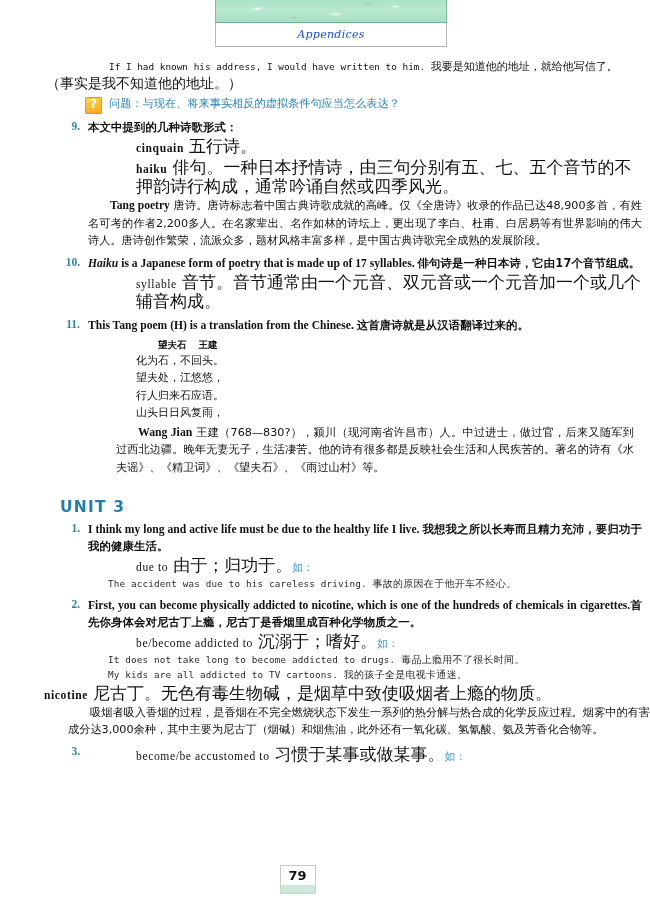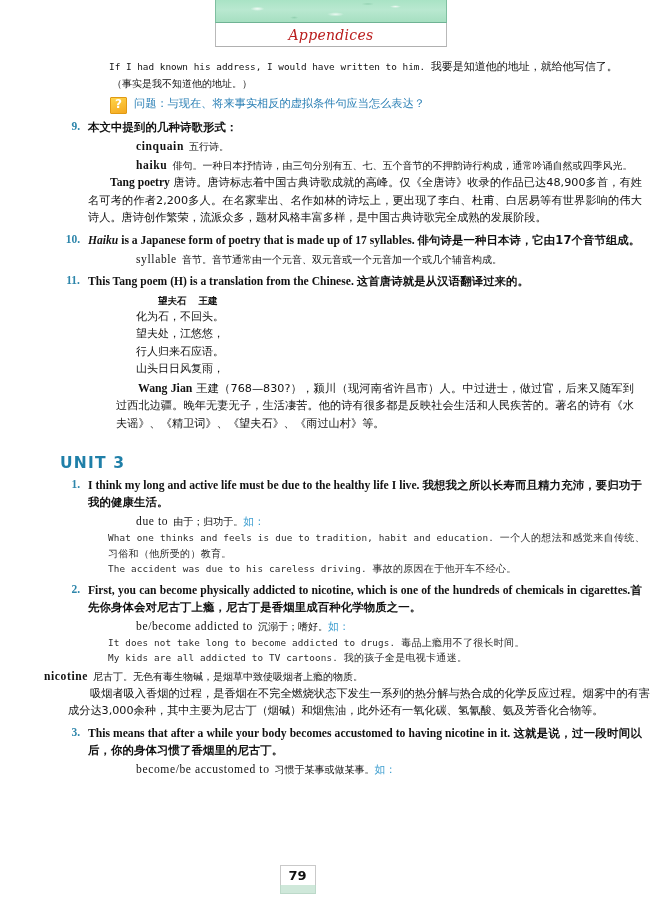--- a/index.html
+++ b/index.html
@@ -42,22 +42,22 @@
     border-right: 1px solid #b9b9b9;
     border-bottom: 1px solid #b0b0b0;
     background: #ffffff;
     display: flex;
     align-items: center;
     justify-content: center;
   }
   .header-title {
     font-family: "DejaVu Serif", serif;
     font-style: italic;
-    font-size: 14px;
-    color: #b91c1c;
+    font-size: 11px;
+    color: #1d4ed8;
     letter-spacing: 0.3px;
   }
 
   
   .content {
     position: absolute;
     left: 0;
     top: 58px;
     width: 650px;
   }
@@ -93,31 +93,31 @@
     padding: 0 8px 0 75px;
     text-indent: 34px;
     text-align: justify;
   }
   .top-example .cjk {
     font-family: "DejaVu Sans", sans-serif;
     font-size: 11px;
   }
   .top-example-cont {
     font-family: "DejaVu Sans", sans-serif;
-    font-size: 10px;
+    font-size: 14px;
     line-height: 17px;
     margin: 0;
-    padding-left: 112px;
+    padding-left: 46px;
   }
 
   
   .question-row {
     display: flex;
     align-items: flex-start;
-    padding-left: 110px;
+    padding-left: 85px;
     margin-top: 4px;
   }
   .q-icon {
     width: 15px;
     height: 15px;
     flex: 0 0 15px;
     background: linear-gradient(160deg, #ffd54a 0%, #f4a81f 100%);
     border: 1px solid #e09a14;
     border-radius: 1px;
     position: relative;
@@ -188,21 +188,21 @@
     font-size: 11.6px;
     line-height: 17px;
   }
   .entry .word {
     font-family: "Liberation Serif", serif;
     letter-spacing: 0.6px;
   }
   .entry .word.b { font-weight: bold; }
   .entry .gloss {
     font-family: "DejaVu Sans", sans-serif;
-    font-size: 10px;
+    font-size: 17px;
     margin-left: 5px;
   }
   .entry .ru {
     font-family: "DejaVu Sans", sans-serif;
     font-size: 10.8px;
     color: #3f9fd0;
   }
 
   
   .cn-para {
@@ -365,39 +365,37 @@
 
   <div class="unit-heading">UNIT 3</div>
 
   <div class="item">
     <div class="item-num">1.</div>
     <div class="item-body">
       <p class="lead"><span>I think my long and active life must be due to the healthy life I live.</span> <span class="cjk">我想我之所以长寿而且精力充沛，要归功于我的健康生活。</span></p>
       <p class="entry"><span class="word">due to</span><span class="gloss">由于；归功于。</span><span class="ru">如：</span></p>
     </div>
   </div>
-  <p class="example"><span>What one thinks and feels is due to tradition, habit and education.</span> <span class="cjk">一个人的想法和感觉来自传统、习俗和（他所受的）教育。</span></p>
   <p class="example"><span>The accident was due to his careless driving.</span> <span class="cjk">事故的原因在于他开车不经心。</span></p>
 
   <div class="item">
     <div class="item-num">2.</div>
     <div class="item-body">
       <p class="lead"><span>First, you can become physically addicted to nicotine, which is one of the hundreds of chemicals in cigarettes.</span><span class="cjk">首先你身体会对尼古丁上瘾，尼古丁是香烟里成百种化学物质之一。</span></p>
       <p class="entry"><span class="word">be/become addicted to</span><span class="gloss">沉溺于；嗜好。</span><span class="ru">如：</span></p>
     </div>
   </div>
   <p class="example"><span>It does not take long to become addicted to drugs.</span> <span class="cjk">毒品上瘾用不了很长时间。</span></p>
   <p class="example"><span>My kids are all addicted to TV cartoons.</span> <span class="cjk">我的孩子全是电视卡通迷。</span></p>
   <p class="entry" style="padding-left:44px"><span class="word b">nicotine</span><span class="gloss">尼古丁。无色有毒生物碱，是烟草中致使吸烟者上瘾的物质。</span></p>
   <p class="cn-para">吸烟者吸入香烟的过程，是香烟在不完全燃烧状态下发生一系列的热分解与热合成的化学反应过程。烟雾中的有害成分达3,000余种，其中主要为尼古丁（烟碱）和烟焦油，此外还有一氧化碳、氢氰酸、氨及芳香化合物等。</p>
 
   <div class="item">
     <div class="item-num">3.</div>
     <div class="item-body">
-      <p class="lead"><span>This means that after a while your body becomes accustomed to having nicotine in it.</span> <span class="cjk">这就是说，过一段时间以后，你的身体习惯了香烟里的尼古丁。</span></p>
       <p class="entry"><span class="word">become/be accustomed to</span><span class="gloss">习惯于某事或做某事。</span><span class="ru">如：</span></p>
     </div>
   </div>
 
 </div>
 
 <div class="footer">
   <div class="page-box">
     <div class="page-num">79</div>
     <div class="page-strip"></div>

